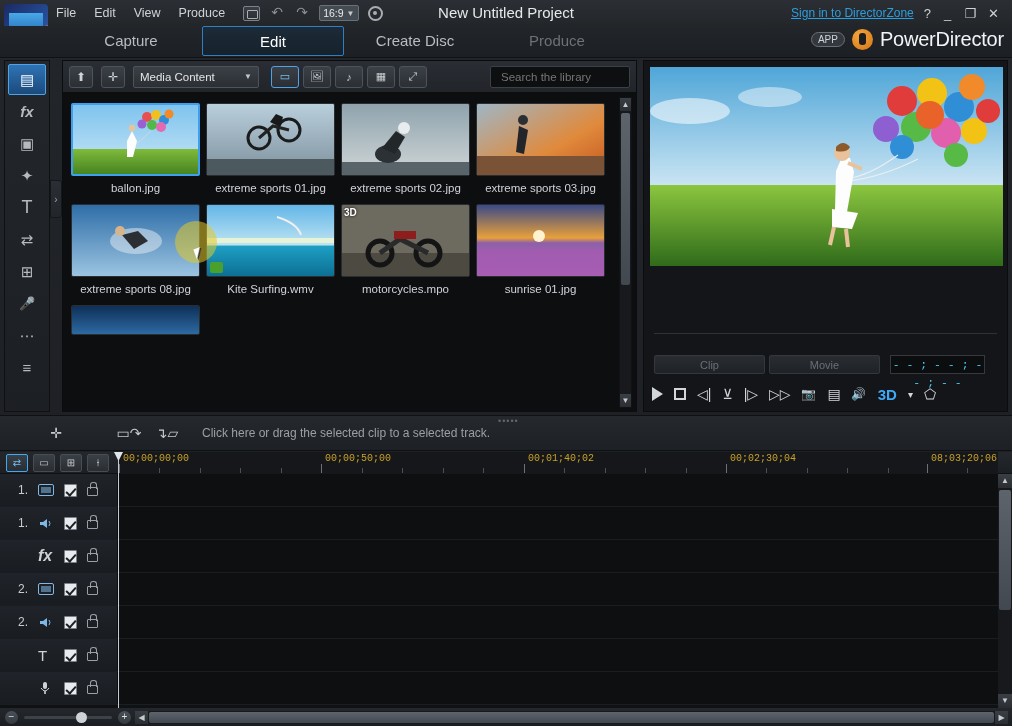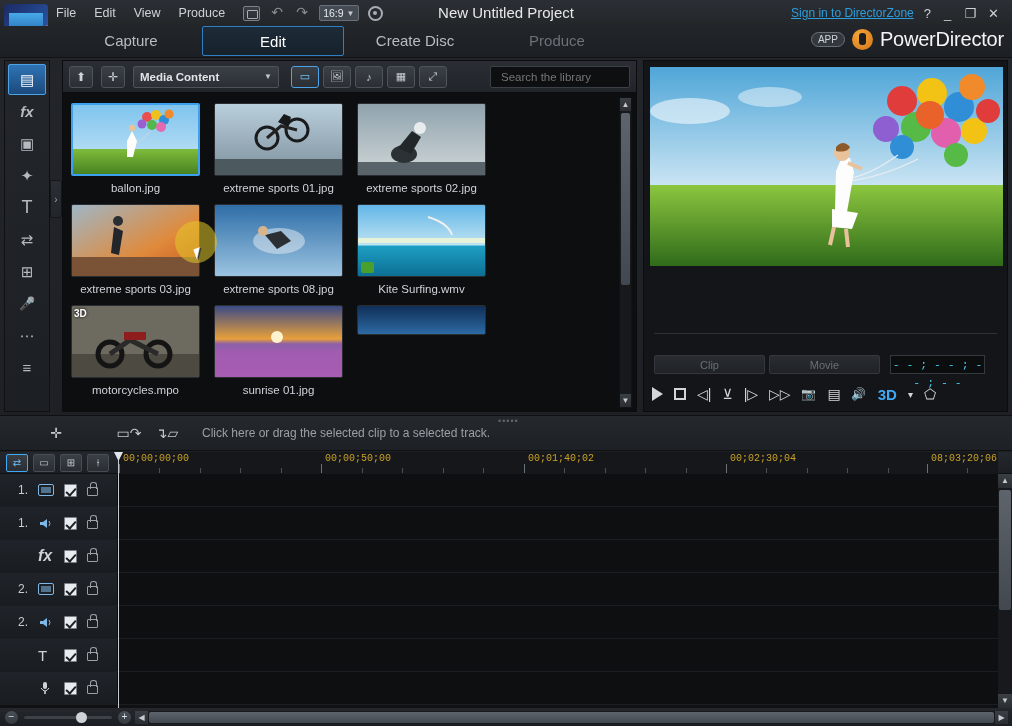--- a/index.html
+++ b/index.html
@@ -167,24 +167,24 @@
     border-bottom: 1px solid #0c0d0f;
   }
   .tool-btn {
     width: 24px; height: 22px; border: 1px solid #5a6views;
     border: 1px solid #4d535a; border-radius: 3px;
     background: linear-gradient(#3b4047,#2b2f34);
     display: flex; align-items: center; justify-content: center;
     color: #cfd3d8; font-size: 12px; cursor: pointer;
   }
   .media-select {
-    width: 146px; height: 22px; border: 1px solid #4d535a; border-radius: 2px;
+    width: 126px; height: 22px; border: 1px solid #4d535a; border-radius: 2px;
     background: linear-gradient(#3b4047,#2b2f34);
     display: flex; align-items: center; padding: 0 6px;
-    font-size: 11.5px; color: #e2e5e8; cursor: pointer; font-weight: bold;
+    font-size: 11.5px; color: #e2e5e8; cursor: pointer;
   }
   .media-select .caret { margin-left: auto; font-size: 8px; color: #c4c8cc; }
   .filter-grp { display: flex; gap: 4px; margin-left: 4px; }
   .filter-btn {
     width: 28px; height: 22px; border-radius: 3px;
     border: 1px solid #4d535a;
     background: linear-gradient(#3b4047,#2b2f34);
     display: flex; align-items: center; justify-content: center;
     color: #c9cdd2; font-size: 11px; cursor: pointer;
   }
@@ -206,21 +206,21 @@
     content:""; position:absolute; right:-4px; bottom:-3px;
     width:5px; height:1.6px; background:#9aa0a7; transform: rotate(45deg);
   }
 
   .lib-body {
     position: relative; height: 319px; overflow: hidden;
     background: #0d0e10;
   }
   .grid {
     position: absolute; left: 8px; top: 10px; right: 22px;
-    display: flex; flex-wrap: wrap; gap: 10px 14px;
+    display: flex; flex-wrap: wrap; gap: 10px 6px;
   }
   .cell { width: 129px; }
   .thumb {
     width: 129px; height: 73px; border-radius: 2px; overflow: hidden;
     position: relative; border: 1px solid #2a2d31;
   }
   .cell.sel .thumb { border: 2px solid #3da0ef; }
   .cap {
     margin-top: 6px; text-align: center; font-size: 11.5px; color: #cfd3d8;
     white-space: nowrap; overflow: hidden; text-overflow: ellipsis;

